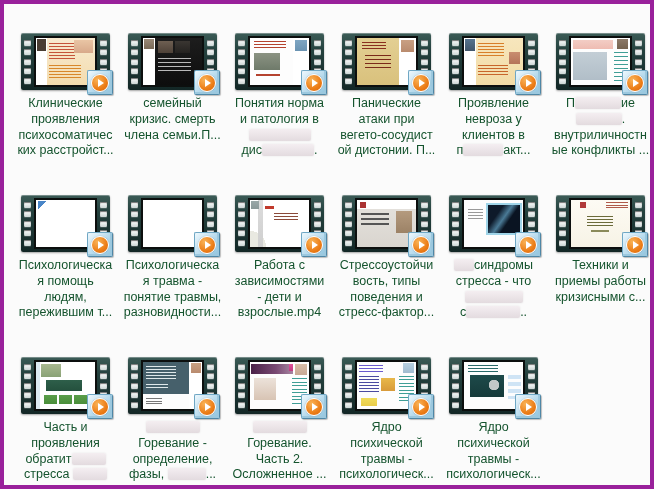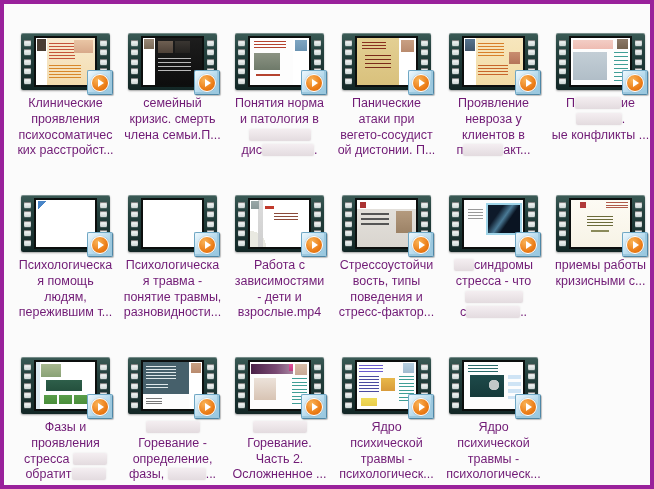--- a/index.html
+++ b/index.html
@@ -29,21 +29,21 @@
   .t13{background:linear-gradient(#a8b890,#8aa276) 5px 2px/20px 13px,linear-gradient(#2e5f4a,#24503d) 10px 18px/36px 11px,linear-gradient(#5a9e4a,#4a8e3a) 8px 33px/13px 9px,linear-gradient(#5a9e4a,#4a8e3a) 23px 33px/13px 9px,linear-gradient(#5a9e4a,#4a8e3a) 38px 33px/13px 9px,linear-gradient(#dbe9f1,#dbe9f1) 0 0/4px 100%,#fff;background-repeat:no-repeat;}
   .t14{background:linear-gradient(#c9a183,#b98b6e) right 1px top 1px/10px 10px,repeating-linear-gradient(#dfe8ea 0 1px,transparent 1px 3px) 3px 4px/30px 14px,repeating-linear-gradient(#dfe8ea 0 1px,transparent 1px 3px) 3px 22px/22px 6px,repeating-linear-gradient(#777 0 1px,transparent 1px 2.5px) 3px 36px/16px 8px,linear-gradient(#fff,#fff) right 0 top 0/13px 100%,linear-gradient(#46606b 0 32px,#fdfdfd 32px);background-repeat:no-repeat;}
   .t15{background:linear-gradient(#e0529a,#c23a82) right 16px top 2px/4px 7px,linear-gradient(#d8bca8,#c8a894) right 2px top 2px/12px 11px,linear-gradient(90deg,#4a2248,#7a4a74 60%,#a886a2) 1px 2px/42px 10px,linear-gradient(#ece2da,#d8c4b4) 4px 16px/22px 22px,repeating-linear-gradient(#3f9e96 0 1px,transparent 1px 3.5px) right 2px top 16px/15px 26px,#fdfdfd;background-repeat:no-repeat;}
   .t16{background:linear-gradient(#b8d0e0,#a0bcd0) right 2px top 1px/11px 10px,repeating-linear-gradient(#6a5acd 0 1px,transparent 1px 3px) 2px 3px/24px 8px,repeating-linear-gradient(#4a4aa0 0 1px,transparent 1px 3px) 2px 14px/20px 16px,linear-gradient(#e8b84a,#d89a3a) 24px 16px/14px 13px,repeating-linear-gradient(#3f9e96 0 1px,transparent 1px 3.5px) right 2px top 14px/15px 26px,linear-gradient(#f0dc5a,#e8cc4a) 4px 36px/16px 8px,#fdfdfd;background-repeat:no-repeat;}
   .t17{background:radial-gradient(circle,#c2c8c8 0 5px,transparent 5.5px) 24px 17px/12px 12px,linear-gradient(#1e4a4a,#153a3a) 6px 13px/34px 22px,repeating-linear-gradient(#2a6a6a 0 1px,transparent 1px 3px) 4px 3px/30px 8px,repeating-linear-gradient(#cfe4f5 0 4px,transparent 4px 7px) right 2px top 13px/13px 24px,#fdfdfd;background-repeat:no-repeat;}
   
   .play{position:absolute;right:-3px;bottom:-5px;width:24px;height:23px;border-radius:2px;background:linear-gradient(135deg,#eef8fd,#b4d9ec 55%,#8fc3dd);border:1px solid #6fa7c4;border-right-color:#4f87a6;border-bottom-color:#4f87a6;box-shadow:inset -2px -2px 0 #9cc8de,1px 1px 1px rgba(0,0,0,.25);display:flex;align-items:center;justify-content:center;}
   .play-circle{width:16px;height:16px;border-radius:50%;background:radial-gradient(circle at 35% 30%,#f9b357,#ec7d17 60%,#d9660a);border:1px solid #fff;box-shadow:0 0 1px rgba(0,0,0,.4);display:flex;align-items:center;justify-content:center;}
   .tri{width:0;height:0;border-left:6px solid #fff;border-top:4px solid transparent;border-bottom:4px solid transparent;margin-left:2px;}
   
-  .label{width:106px;font-size:12.5px;line-height:15.8px;text-align:center;color:#701a75;}
+  .label{width:106px;font-size:12.5px;line-height:15.8px;text-align:center;color:#14532d;}
   .line{white-space:nowrap;}
   .redact{display:inline-block;height:12px;border-radius:2px;background:linear-gradient(180deg,#f4eef1,#e3dbdf);box-shadow:0 0 2px rgba(0,0,0,.10);vertical-align:-2px;}
 </style>
 </head>
 <body>
 
 <div class="canvas">
   <div class="grid" id="grid">
   <div class="item">
     <div class="thumb-wrap">
@@ -242,20 +242,21 @@
       </div>
       <div class="play">
         <div class="play-circle">
           <span class="tri"></span>
         </div>
       </div>
     </div>
     <div class="label">
           <div class="line"><span>П</span><span class="redact" style="width: 46px;"></span><span>ие</span></div>
           <div class="line"><span class="redact" style="width: 46px;"></span><span>.</span></div>
+          <div class="line"><span>внутриличностн</span></div>
           <div class="line"><span>ые конфликты ...</span></div>
         </div>
   </div>
 
   <div class="item">
     <div class="thumb-wrap">
       <div class="film">
         <div class="strip">
           <span class="hole"></span>
               <span class="hole"></span>
@@ -449,20 +450,21 @@
               <span class="hole"></span>
         </div>
       </div>
       <div class="play">
         <div class="play-circle">
           <span class="tri"></span>
         </div>
       </div>
     </div>
     <div class="label">
+          <div class="line"><span>Техники и</span></div>
           <div class="line"><span>приемы работы</span></div>
           <div class="line"><span>кризисными с...</span></div>
         </div>
   </div>
 
   <div class="item">
     <div class="thumb-wrap">
       <div class="film">
         <div class="strip">
           <span class="hole"></span>
@@ -482,24 +484,24 @@
               <span class="hole"></span>
         </div>
       </div>
       <div class="play">
         <div class="play-circle">
           <span class="tri"></span>
         </div>
       </div>
     </div>
     <div class="label">
-          <div class="line"><span>Фазы и</span></div>
+          <div class="line"><span>Часть и</span></div>
           <div class="line"><span>проявления</span></div>
+          <div class="line"><span>обратит</span><span class="redact" style="width: 34px;"></span></div>
           <div class="line"><span>стресса </span><span class="redact" style="width: 34px;"></span></div>
-          <div class="line"><span>обратит</span><span class="redact" style="width: 34px;"></span></div>
         </div>
   </div>
 
   <div class="item">
     <div class="thumb-wrap">
       <div class="film">
         <div class="strip">
           <span class="hole"></span>
               <span class="hole"></span>
               <span class="hole"></span>

